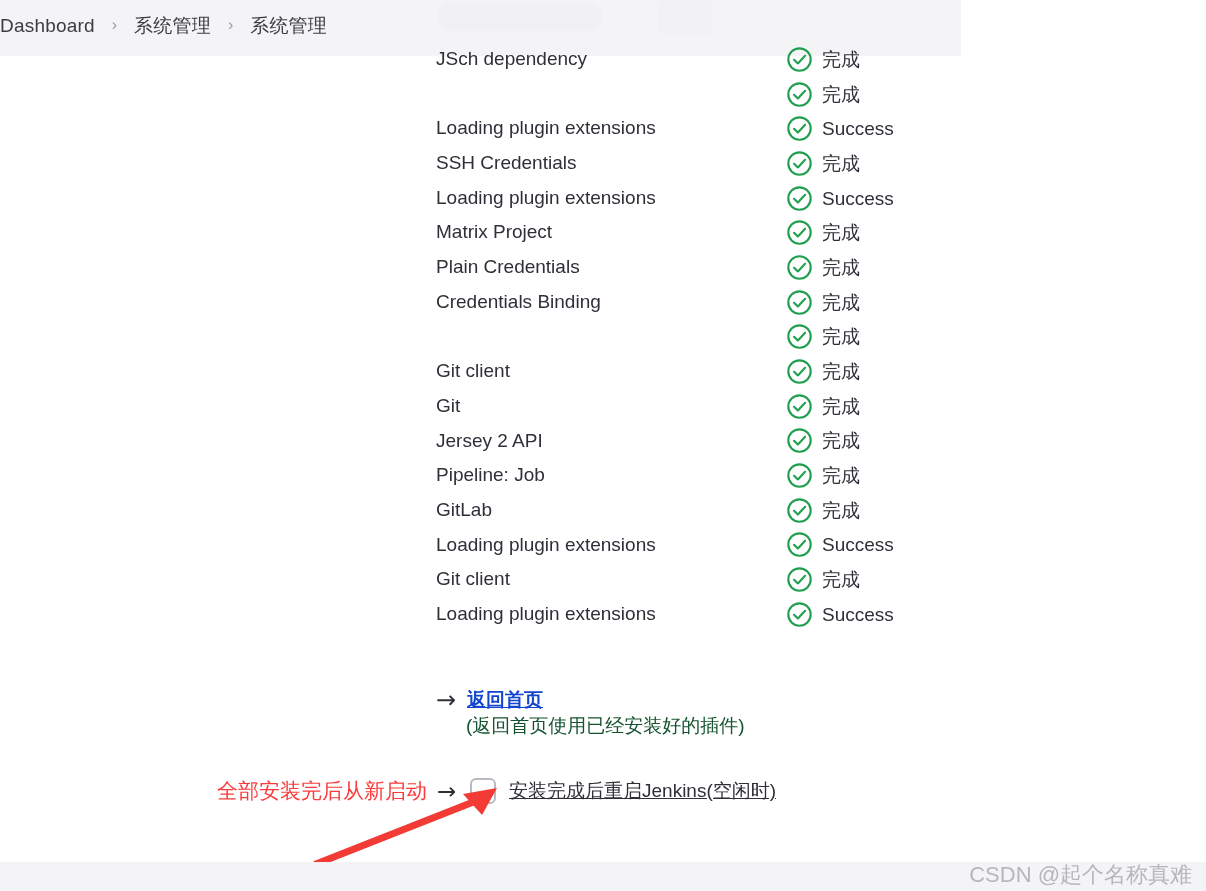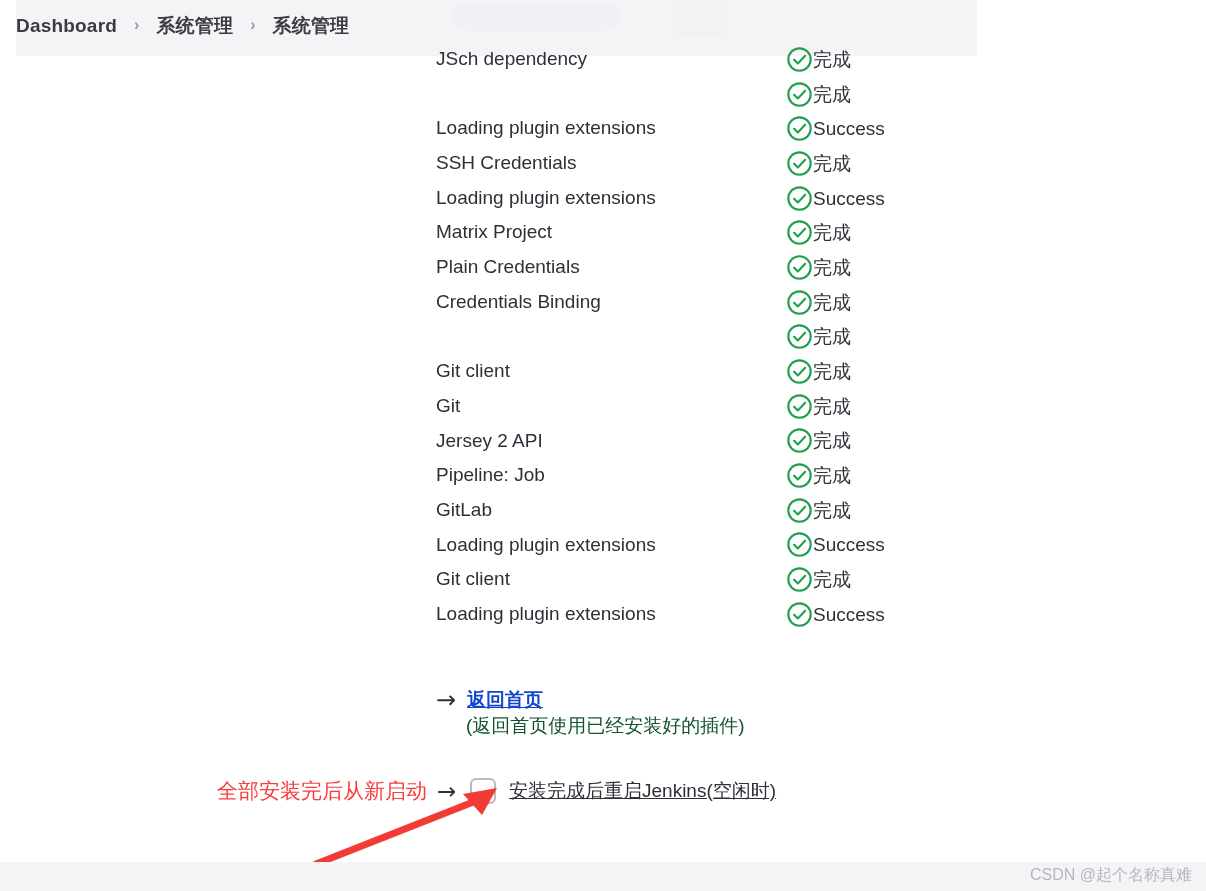--- a/index.html
+++ b/index.html
@@ -11,25 +11,24 @@
     height: 891px;
     background: #ffffff;
     font-family: "Liberation Sans", "DejaVu Sans", sans-serif;
     overflow: hidden;
     position: relative;
   }
 
   
   #header {
     position: absolute;
-    left: 16px; top: 0;
+    left: 0; top: 0;
     width: 961px; height: 56px;
     background: #f4f4f6;
     overflow: hidden;
-    font-weight: bold;
   }
   #header-searchbox {
     position: absolute;
     left: 437px; top: 3px;
     width: 166px; height: 28px;
     background: #f0eff3;
     border-radius: 14px;
     opacity: 0.75;
   }
   #header-ghost-pill {
@@ -81,20 +80,21 @@
     line-height: 34.7px;
     white-space: nowrap;
   }
   .plugin-status {
     position: absolute;
     left: 786px;
     top: 0;
     height: 34.7px;
     display: flex;
     align-items: center;
+    gap: 9px;
     white-space: nowrap;
   }
   .check-icon {
     display: block;
     width: 27px;
     height: 27px;
     flex: 0 0 27px;
   }
   .status-label {
     font-size: 19px;
@@ -207,21 +207,21 @@
     width: 1206px;
     height: 29px;
     background: #f4f4f6;
   }
   #watermark {
     position: absolute;
     right: 14px;
     top: 862px;
     height: 29px;
     line-height: 26px;
-    font-size: 16px;
+    font-size: 22px;
     color: #b6b6bd;
     white-space: nowrap;
     margin-left: 45px;
   }
 </style>
 </head>
 <body>
 
 <div id="header">
   <div id="header-searchbox"></div>

